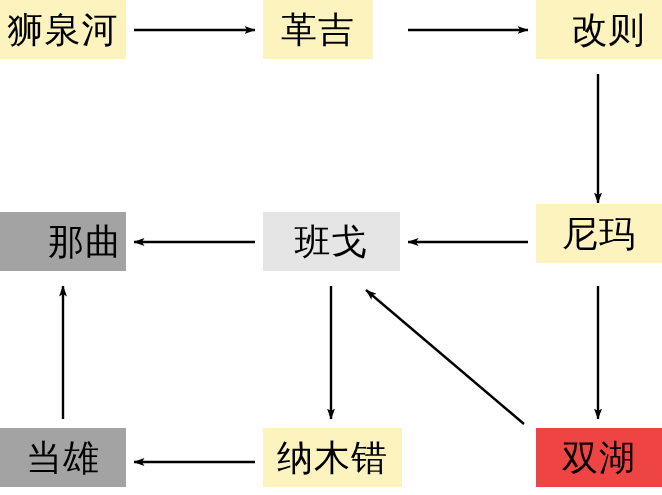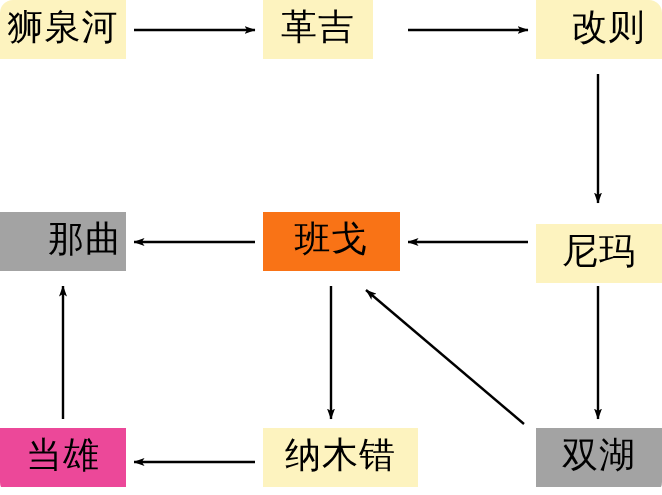--- a/index.html
+++ b/index.html
@@ -6,22 +6,21 @@
     margin: 0;
     padding: 0;
     background: #ffffff;
   }
   #diagram {
     position: relative;
     width: 662px;
     height: 495px;
     background: #ffffff;
     overflow: hidden;
-    font-family: Liberation Mono, monospace;
-    border-radius: 13px;
+    font-family: Liberation Serif, serif;
   }
   .node {
     position: absolute;
     box-sizing: border-box;
     display: flex;
     align-items: center;
     justify-content: center;
     background: #fdf3bf;
     color: #000000;
     font-size: 36px;
@@ -67,20 +66,20 @@
         <line class="edge-line" x1="63" y1="419" x2="63" y2="286" stroke="#000000" marker-end="url(#arrowhead)"></line>
         <line class="edge-line" x1="524" y1="424" x2="366" y2="290" stroke="#000000" marker-end="url(#arrowhead)"></line>
       </g>
   </svg>
 
   <div id="node-layer">
       <div class="node" style="left: 0px; top: 0px; width: 126px; height: 59px; background: rgb(253, 243, 191);">狮泉河</div>
       <div class="node" style="left: 263px; top: 0px; width: 110px; height: 59px; background: rgb(253, 243, 191);">革吉</div>
       <div class="node" style="left: 536px; top: 0px; width: 145px; height: 59px; background: rgb(253, 243, 191);">改则</div>
       <div class="node" style="left: 0px; top: 212px; width: 126px; height: 59px; background: #a3a3a3; padding-left: 44px;">那曲</div>
-      <div class="node" style="left: 263px; top: 212px; width: 137px; height: 59px; background: #f97316;">班戈</div>
-      <div class="node" style="left: 536px; top: 224px; width: 126px; height: 59px; background: rgb(253, 243, 191);">尼玛</div>
-      <div class="node" style="left: 0px; top: 428px; width: 126px; height: 59px; background: #ec4899;">当雄</div>
-      <div class="node" style="left: 263px; top: 428px; width: 155px; height: 59px; background: rgb(253, 243, 191);">纳木错</div>
-      <div class="node" style="left: 536px; top: 428px; width: 126px; height: 59px; background: #a3a3a3;">双湖</div>
+      <div class="node" style="left: 263px; top: 212px; width: 137px; height: 59px; background: #e5e5e5;">班戈</div>
+      <div class="node" style="left: 536px; top: 204px; width: 126px; height: 59px; background: rgb(253, 243, 191);">尼玛</div>
+      <div class="node" style="left: 0px; top: 428px; width: 126px; height: 59px; background: #a3a3a3;">当雄</div>
+      <div class="node" style="left: 263px; top: 428px; width: 139px; height: 59px; background: rgb(253, 243, 191);">纳木错</div>
+      <div class="node" style="left: 536px; top: 428px; width: 126px; height: 59px; background: #ef4444;">双湖</div>
     </div>
 
 </div>
 
 </body></html>

